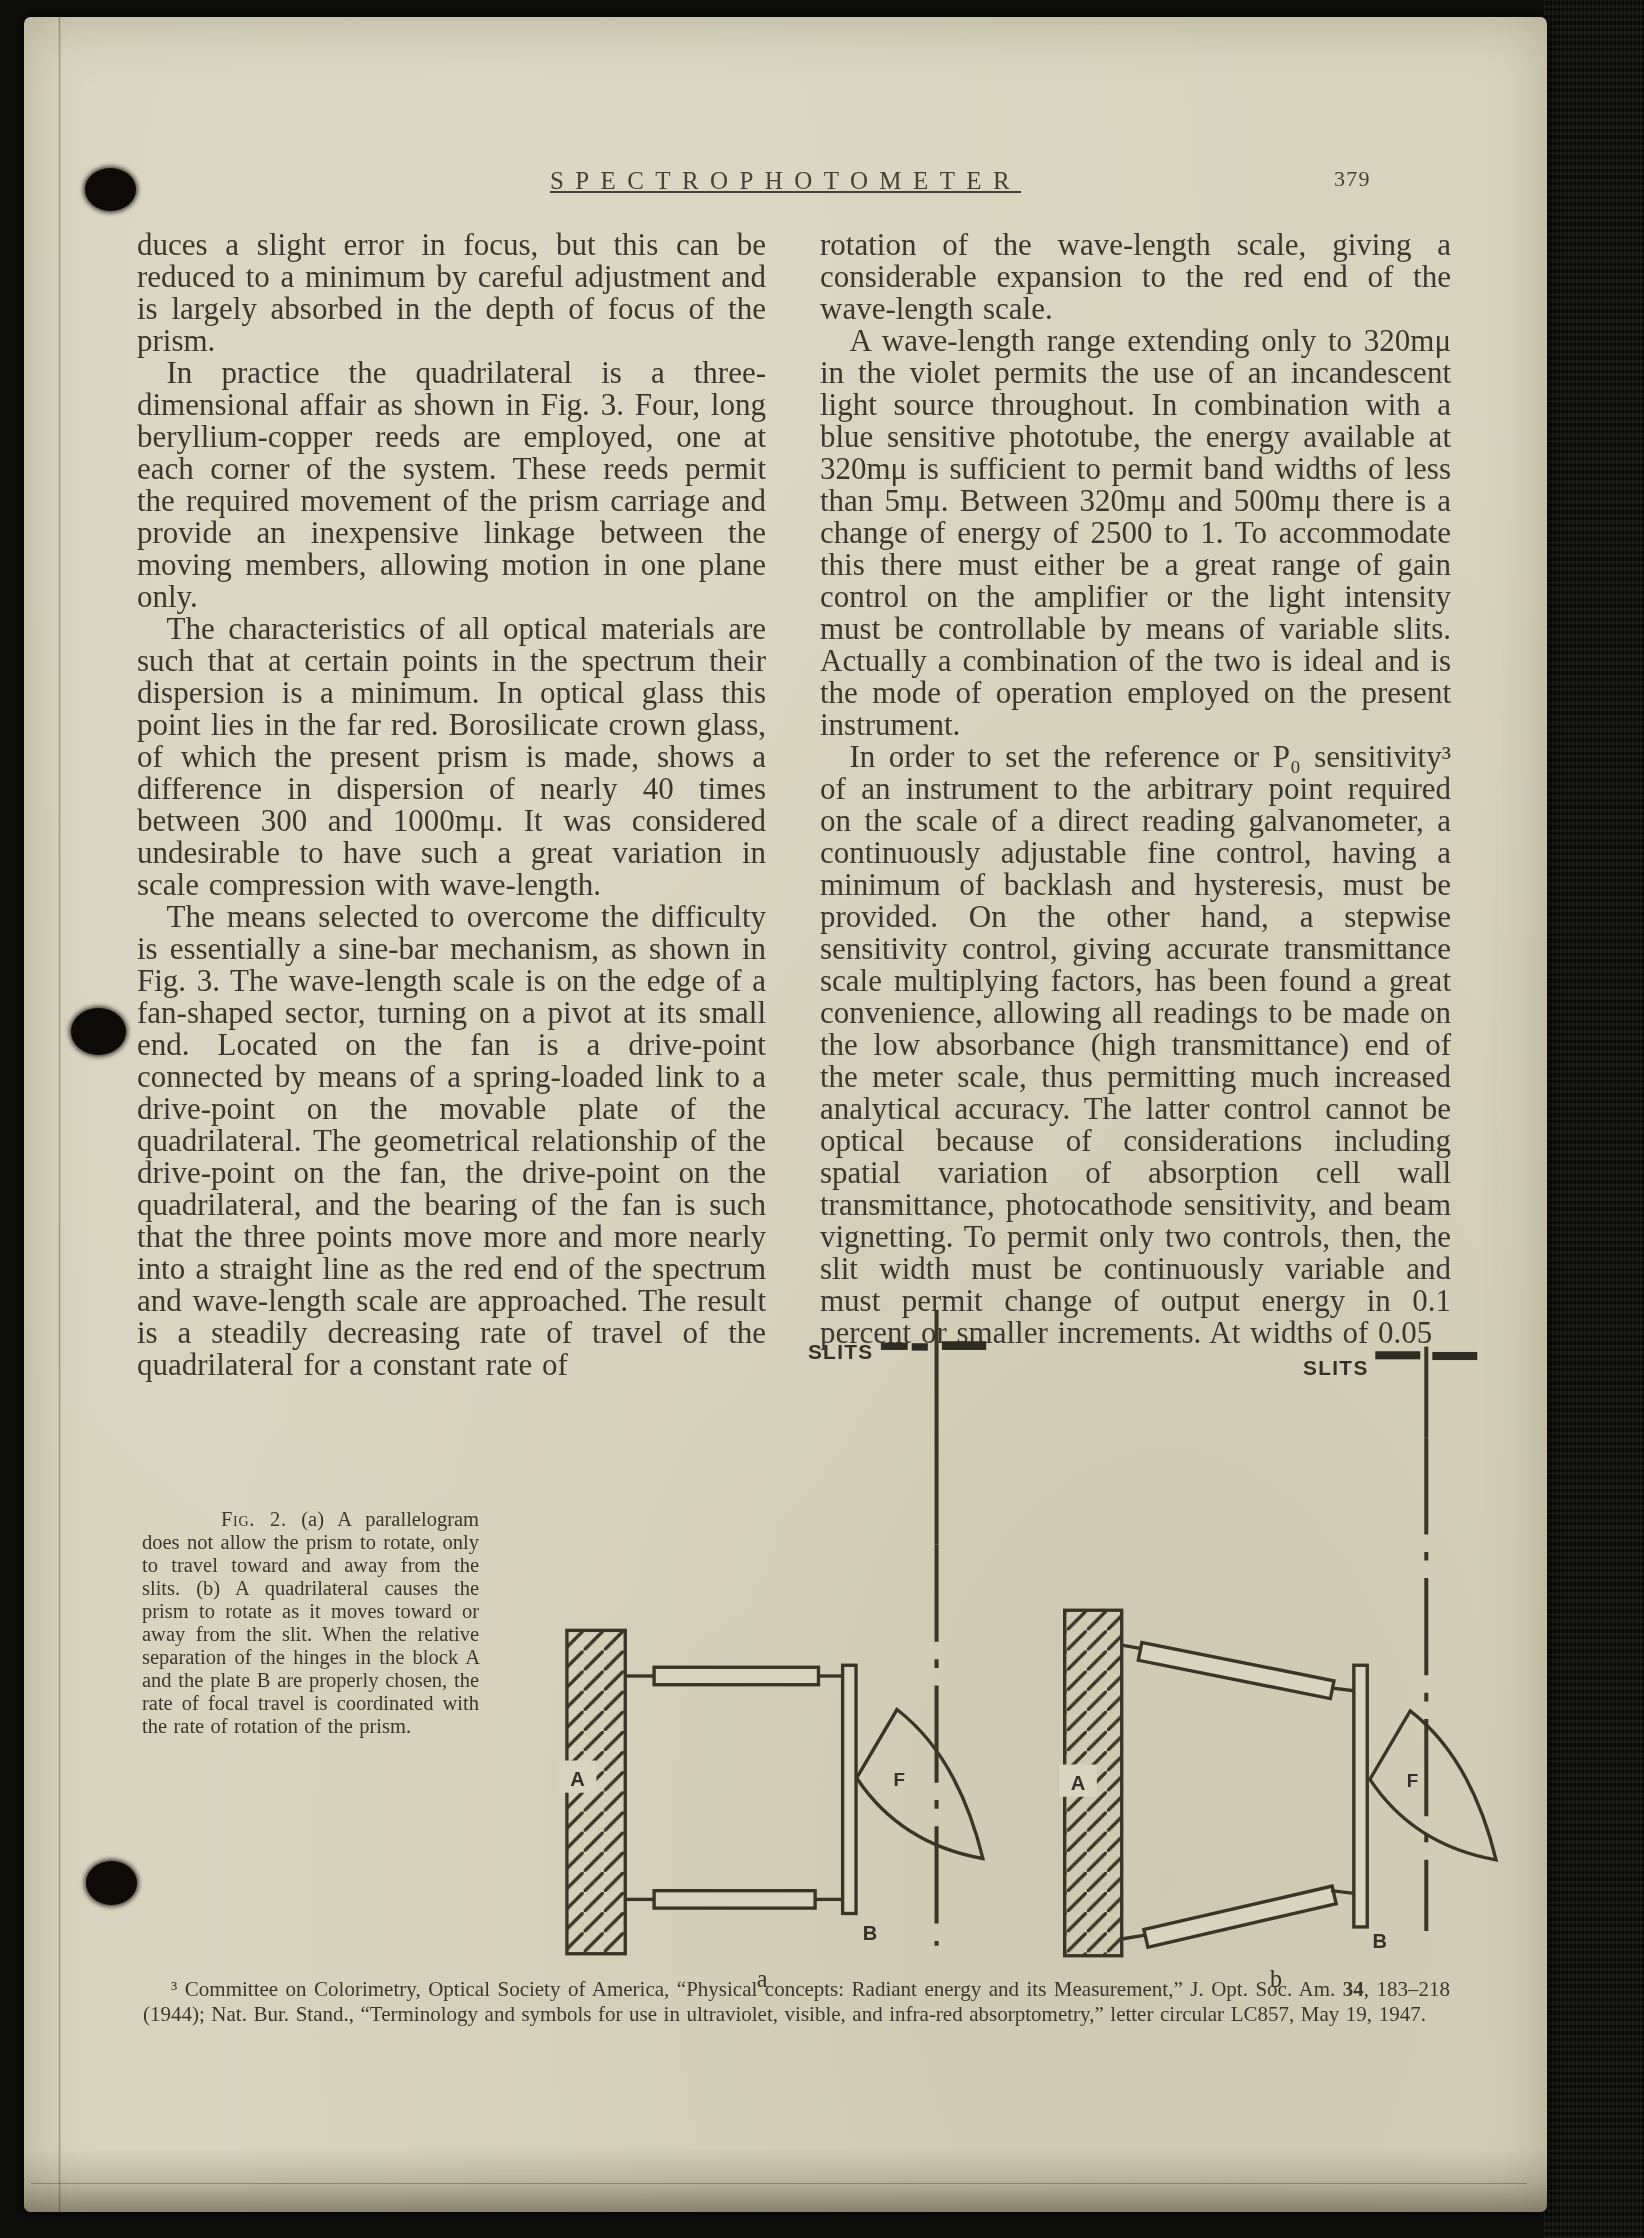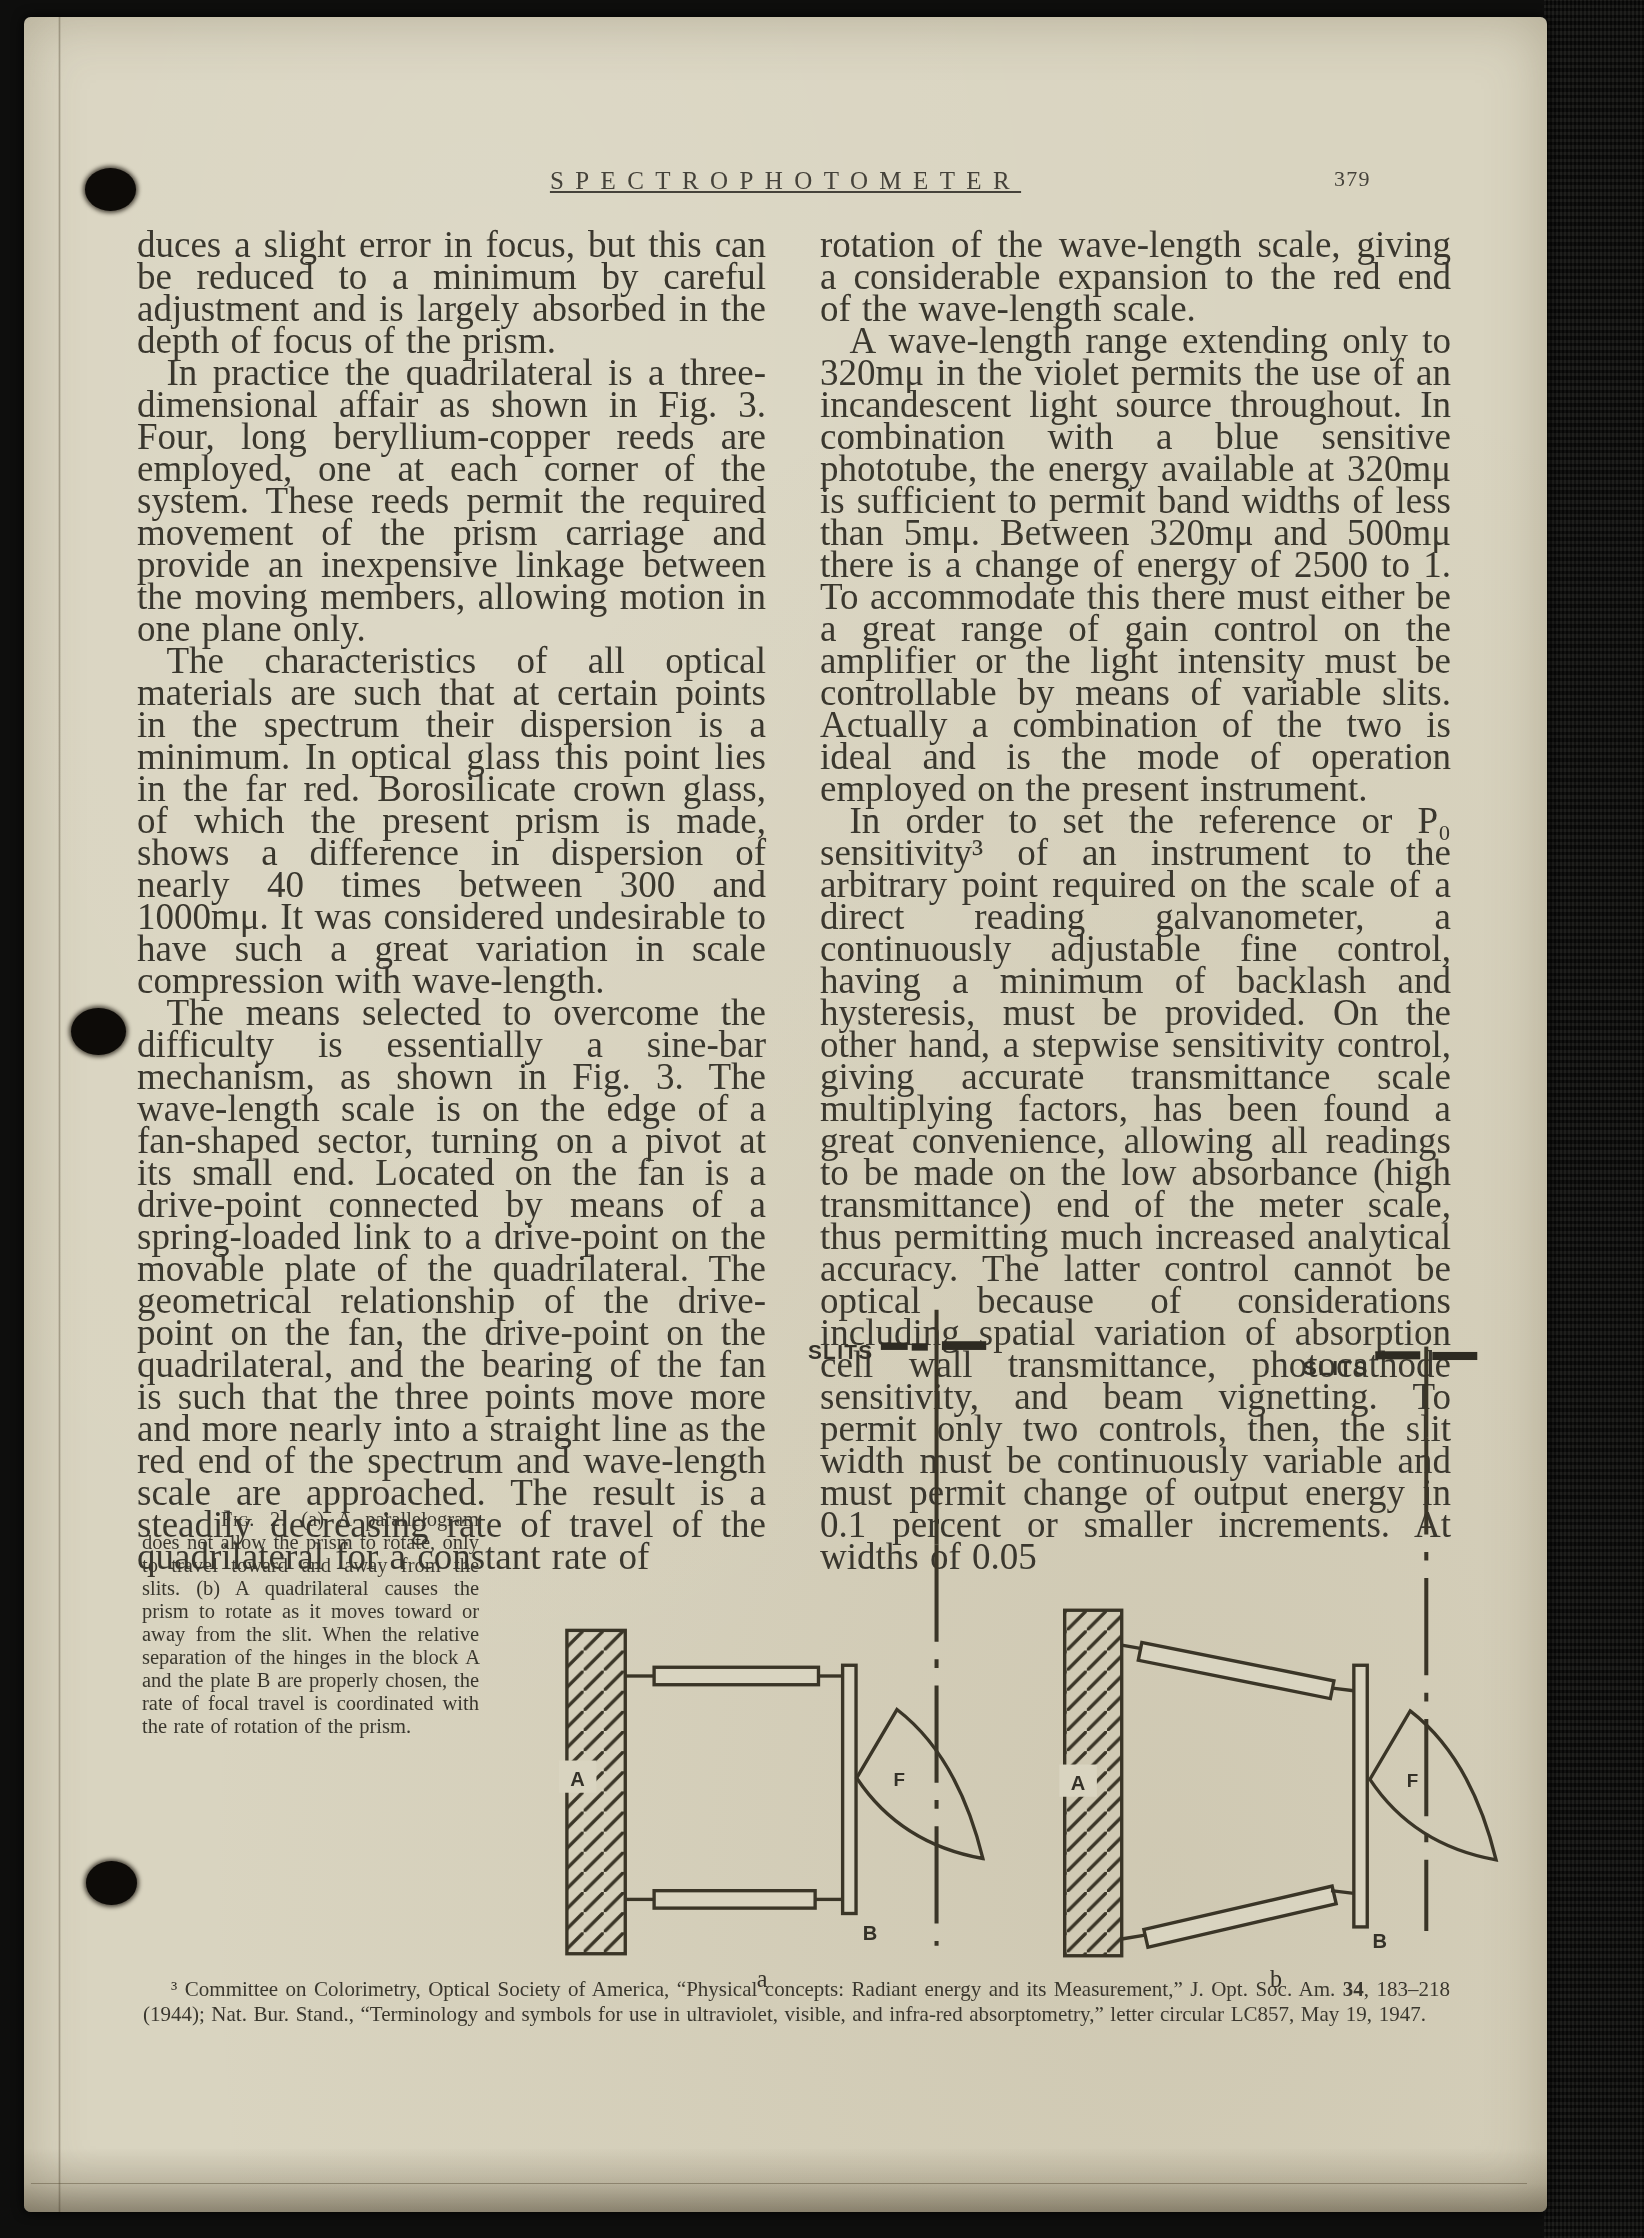--- a/index.html
+++ b/index.html
@@ -36,21 +36,21 @@
   .hole2{left:71px;top:1008px;width:55px;height:47px;}
   .hole3{left:86px;top:1861px;width:51px;height:44px;}
 
   
   .runhead{position:absolute;left:0;top:150px;width:1523px;text-align:center;
     font-size:25px;letter-spacing:11.4px;color:#45423a;text-decoration:underline;}
   .pagenum{position:absolute;left:1310px;top:149px;width:101px;text-align:left;
     font-size:22px;letter-spacing:1.3px;color:#45423a;}
 
   
-  .col{position:absolute;top:212px;font-size:37px;line-height:32px;
+  .col{position:absolute;top:212px;font-size:31px;line-height:32px;
        text-align:justify;word-spacing:2px;color:#3a372e;}
   .col-left{left:113px;width:629px;}
   .col-right{left:796px;width:631px;}
   .col p{margin:0;}
   .col p.indent{text-indent:29.5px;}
   .it{}
   .bold{font-weight:bold;}
 
   
   .fig-caption{position:absolute;left:118px;top:1491px;width:337px;

